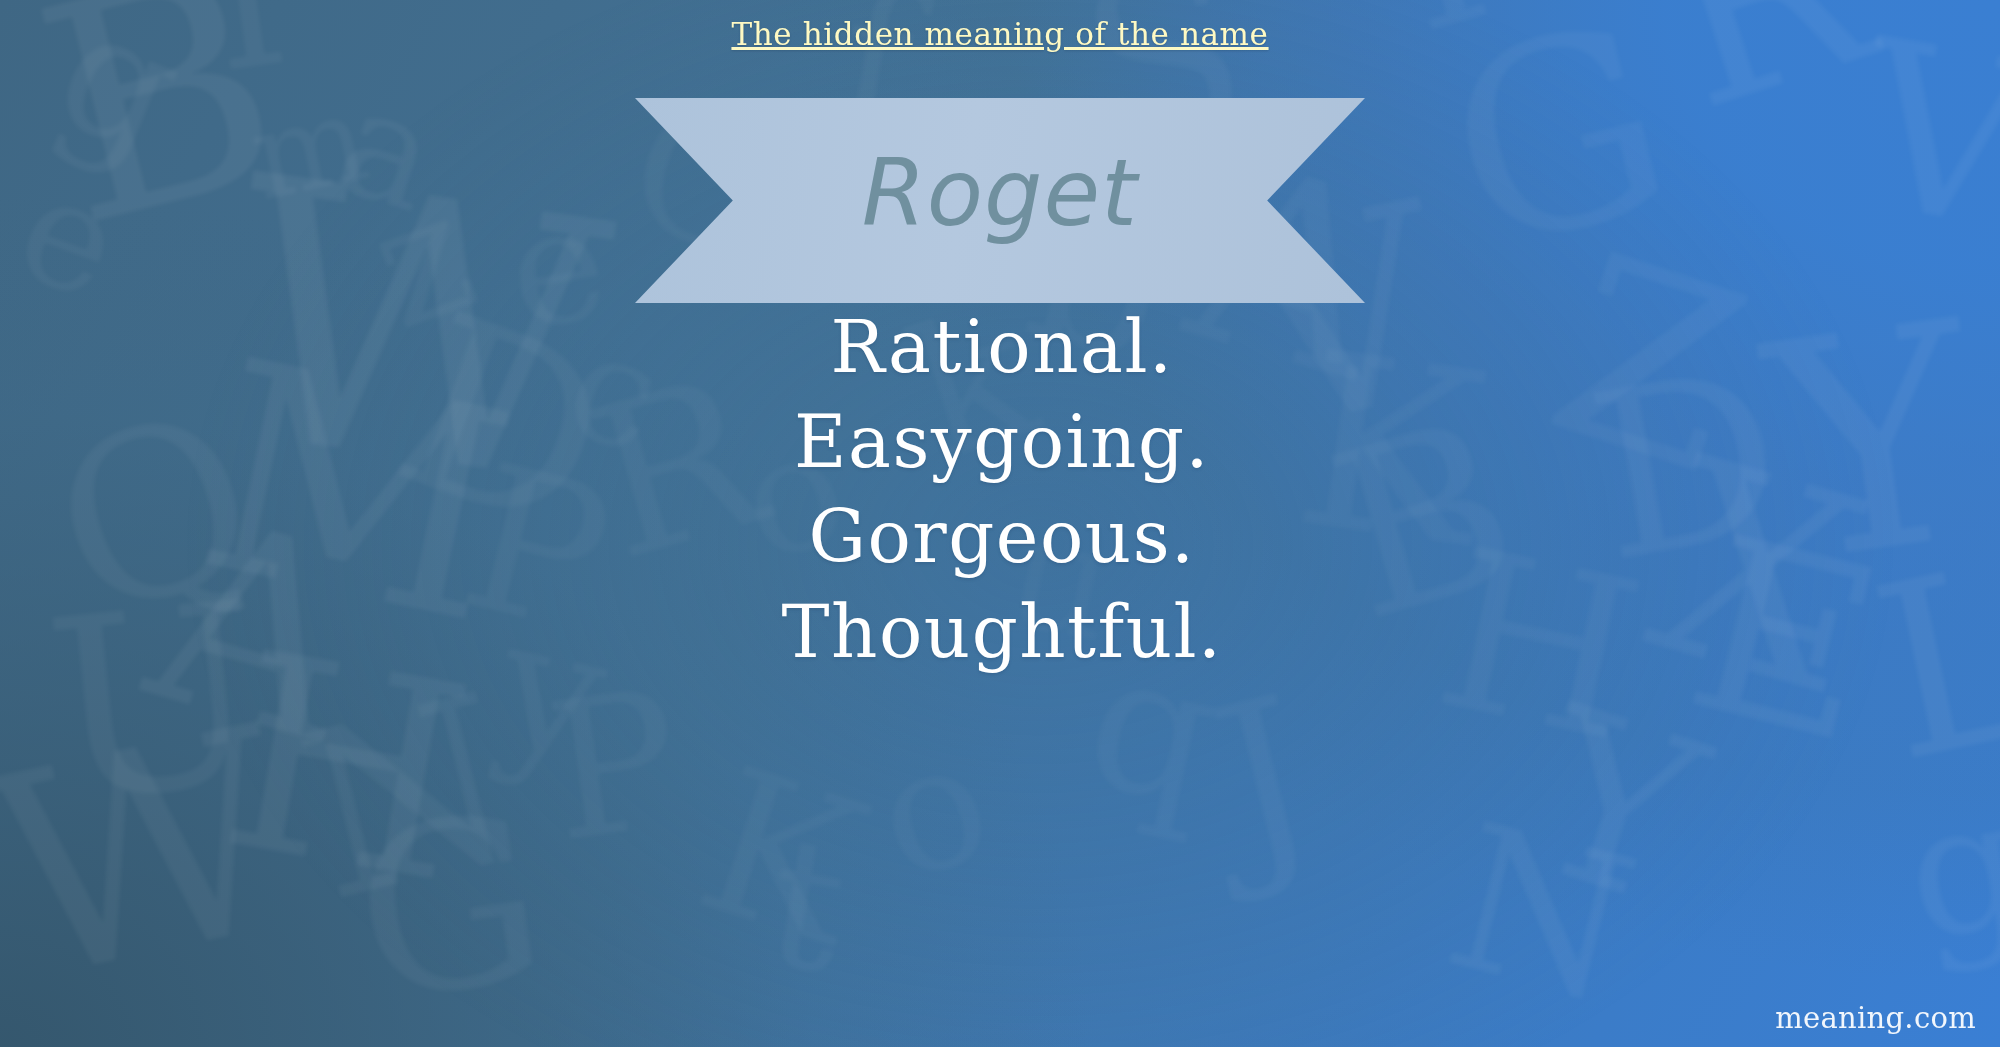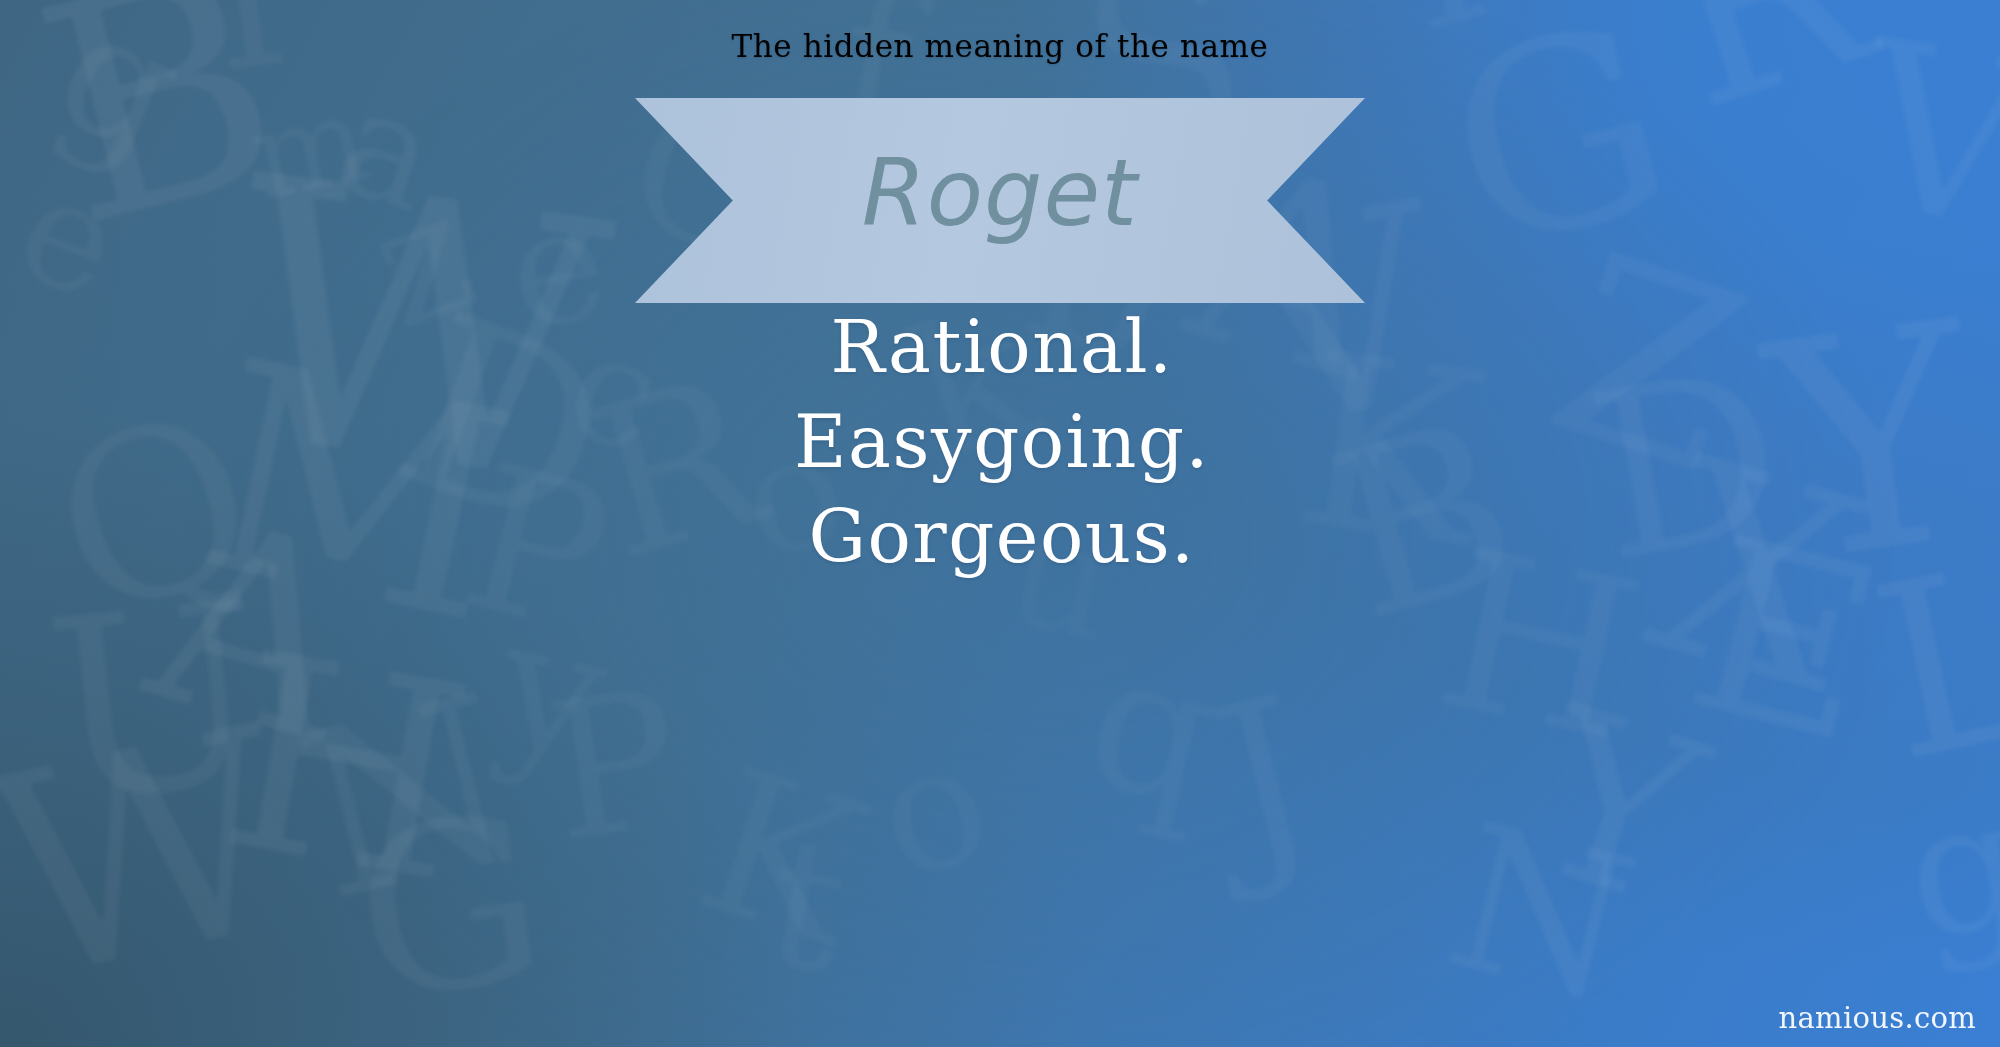--- a/index.html
+++ b/index.html
@@ -64,28 +64,29 @@
         rgba(62,110,146,0.10) 55%,
         rgba(62,110,146,0) 78%);
   }
 
   
   .fg { position:relative; z-index:3; width:100%; height:100%; }
 
   
   .headline {
     position:absolute;
-    top:28px; left:0; right:0;
+    top:16px; left:0; right:0;
     text-align:center;
     font-family:"DejaVu Serif", serif;
     font-size:31px;
     letter-spacing:0.6px;
-    color:#000000;
+    color:#fef9c3;
     text-shadow:0 1px 2px rgba(30,60,90,0.30);
     white-space:nowrap;
+    text-decoration:underline;
   }
 
   
   .ribbon-wrap {
     position:absolute;
     left:635px; top:98px;
     width:730px; height:205px;
   }
   .ribbon {
     position:absolute; inset:0;
@@ -217,18 +218,19 @@
 
     <div class="ribbon-wrap">
       <div class="ribbon"></div>
       <div class="ribbon-name">Roget</div>
     </div>
 
     <div class="traits" id="traits">
         <div class="trait">Rational.</div>
         <div class="trait">Easygoing.</div>
         <div class="trait">Gorgeous.</div>
+        <div class="trait">Thoughtful.</div>
       </div>
 
-    <div class="watermark">namious.com</div>
+    <div class="watermark">meaning.com</div>
 
   </div>
 </div>
 
 </body></html>

